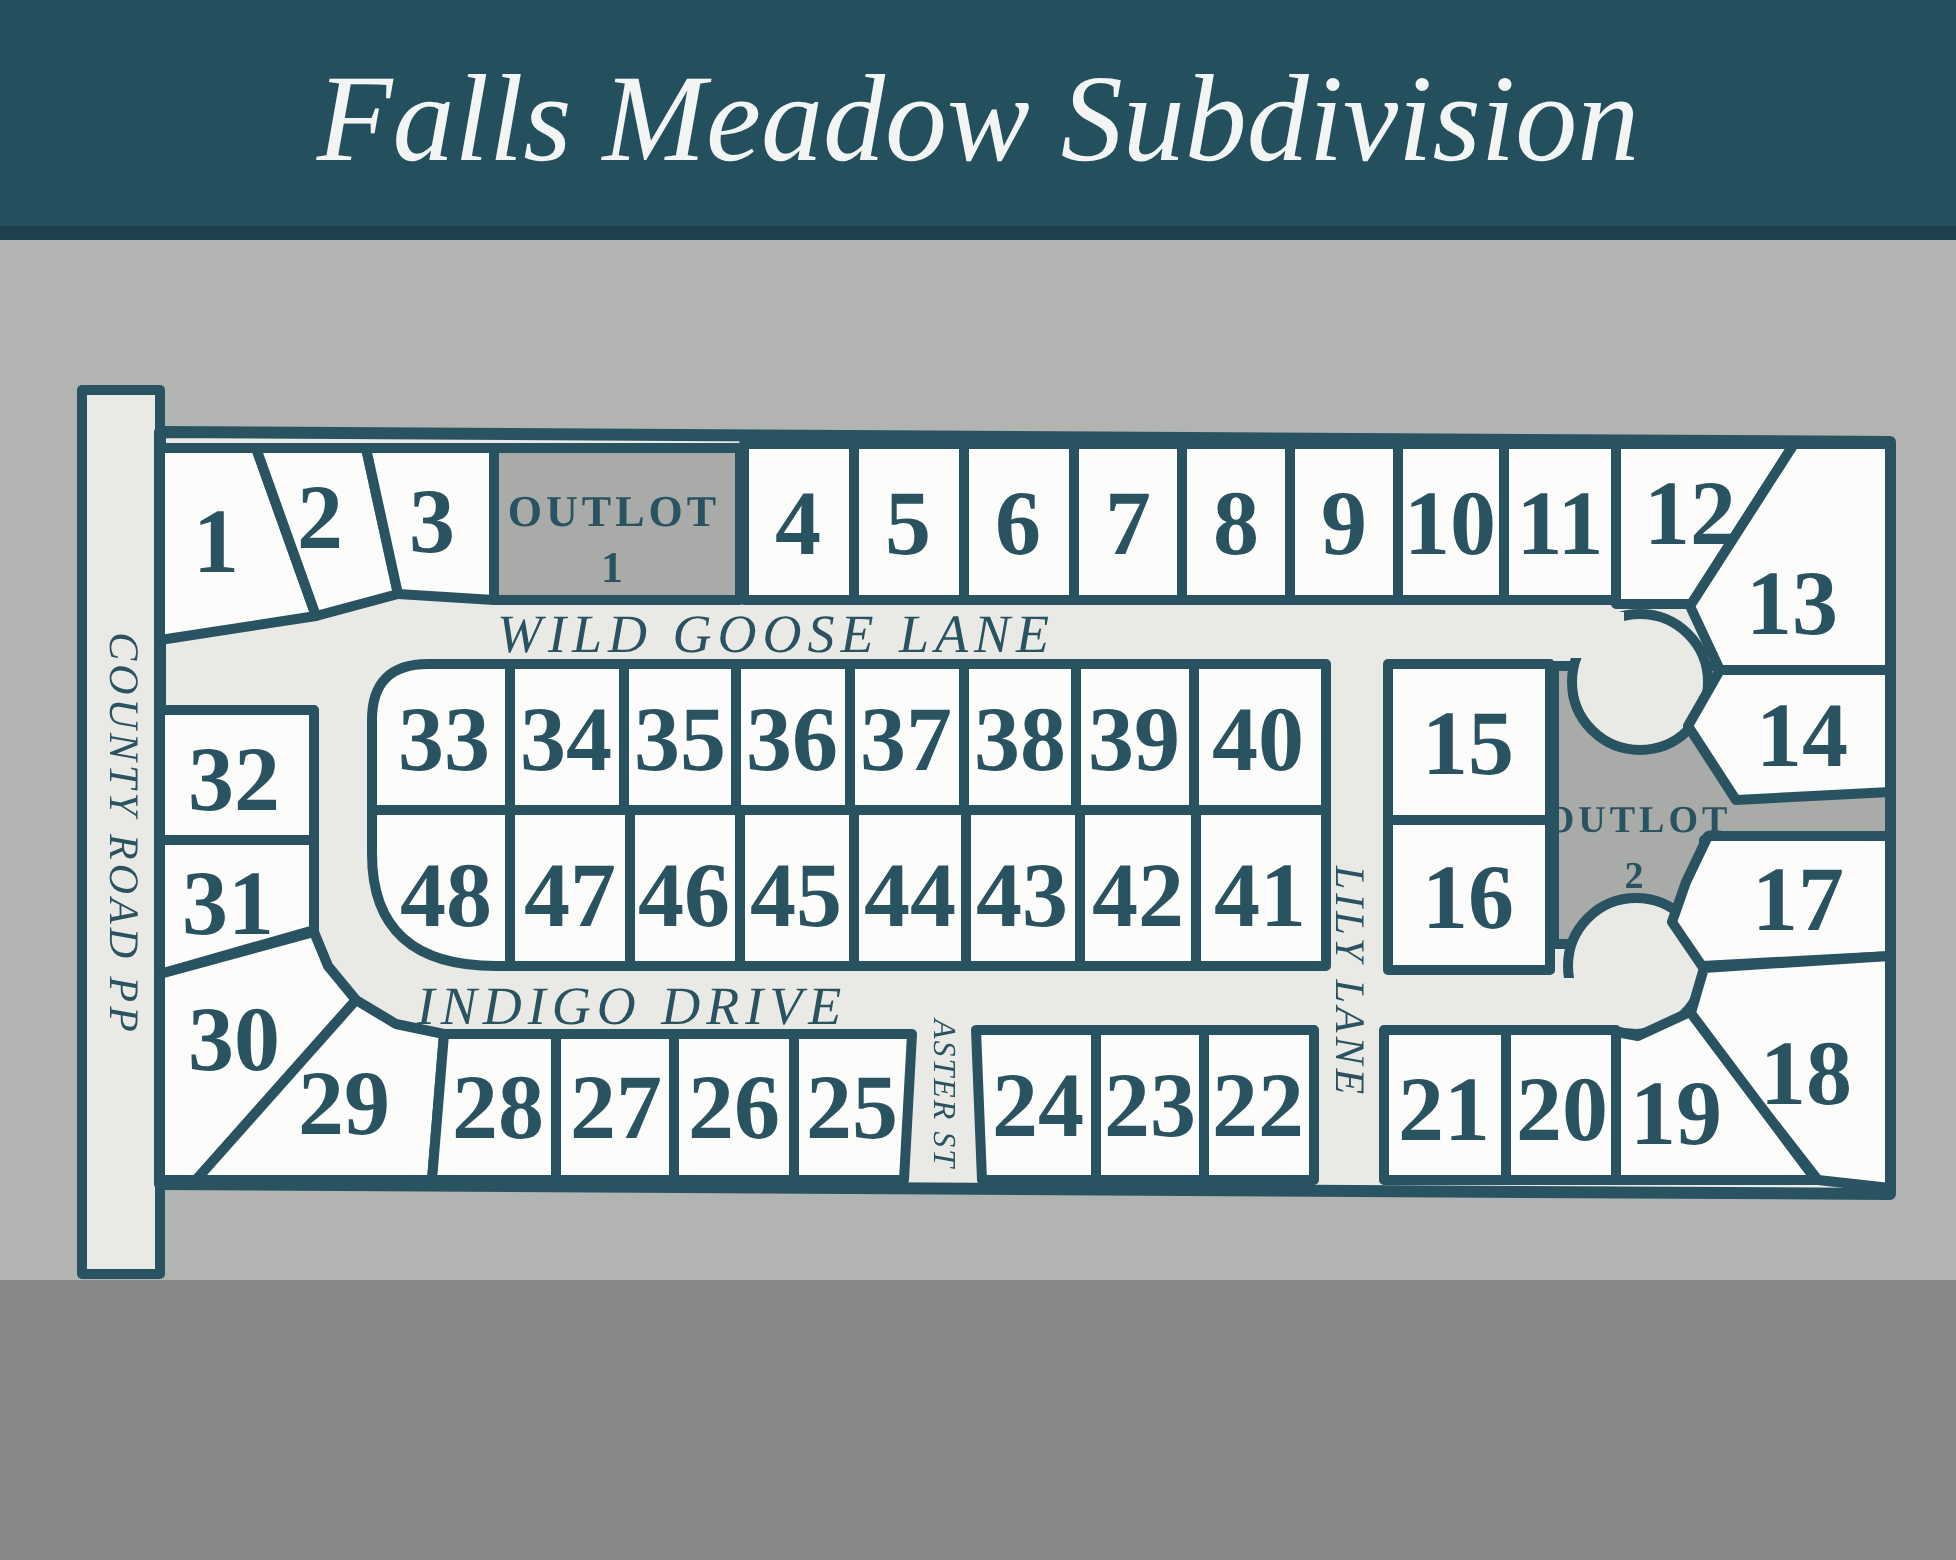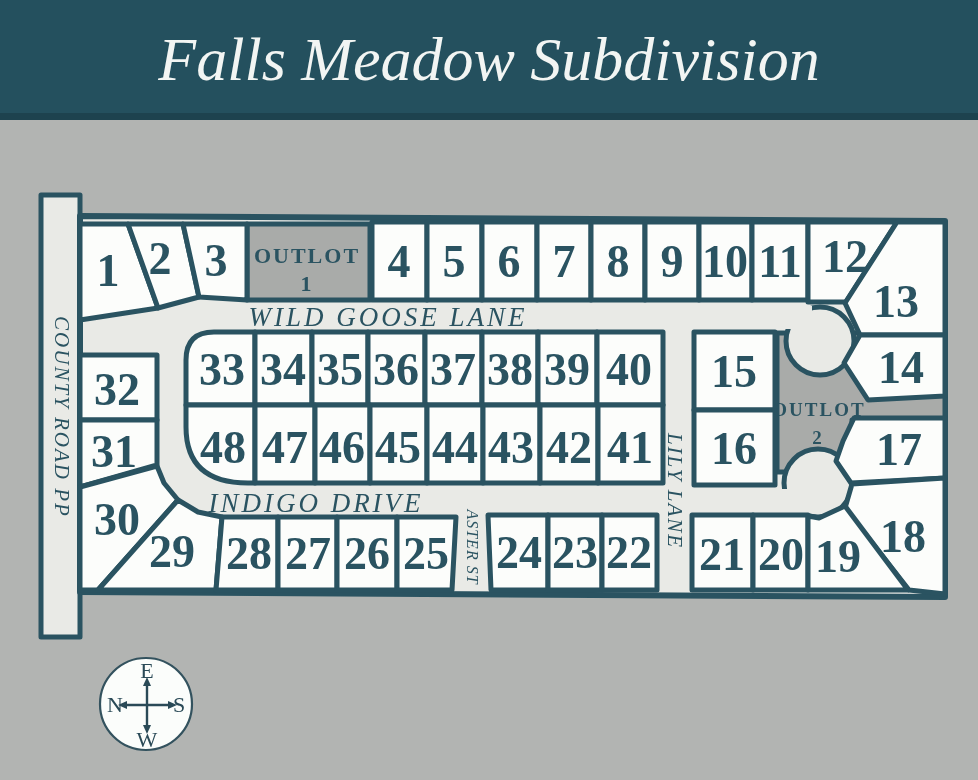--- a/index.html
+++ b/index.html
@@ -1,16 +1,16 @@
 <!DOCTYPE html>
 <html><head>
 <meta charset="utf-8">
 <style>
   html,body{margin:0;padding:0;background:#888;}
-  .page{position:relative;width:978px;height:780px;overflow:hidden;background:#b2b4b2;}
+  .page{position:relative;width:978px;height:640px;overflow:hidden;background:#b2b4b2;}
   svg{display:block;}
   .lot{fill:#fcfdfb;stroke:#2a5361;stroke-width:5;stroke-linejoin:round;}
   .outlot{fill:#a9aba9;stroke:#2a5361;stroke-width:5;stroke-linejoin:round;}
   .roadfill{fill:#e9eae6;}
   .roadstrip{fill:#e9eae6;stroke:#2a5361;stroke-width:5;stroke-linejoin:round;}
   .plat{fill:#e9eae6;stroke:#2a5361;stroke-width:6;stroke-linejoin:round;}
   .bulb{fill:#e9eae6;stroke:#2a5361;stroke-width:5;}
   .num{font-family:"Liberation Serif",serif;font-weight:bold;font-size:46px;fill:#2a5361;text-anchor:middle;}
   .street{font-family:"Liberation Serif",serif;font-style:italic;font-size:27px;fill:#2a5361;text-anchor:middle;letter-spacing:3px;}
   .street-v{font-family:"Liberation Serif",serif;font-style:italic;font-size:21px;fill:#2a5361;text-anchor:middle;letter-spacing:2px;}

